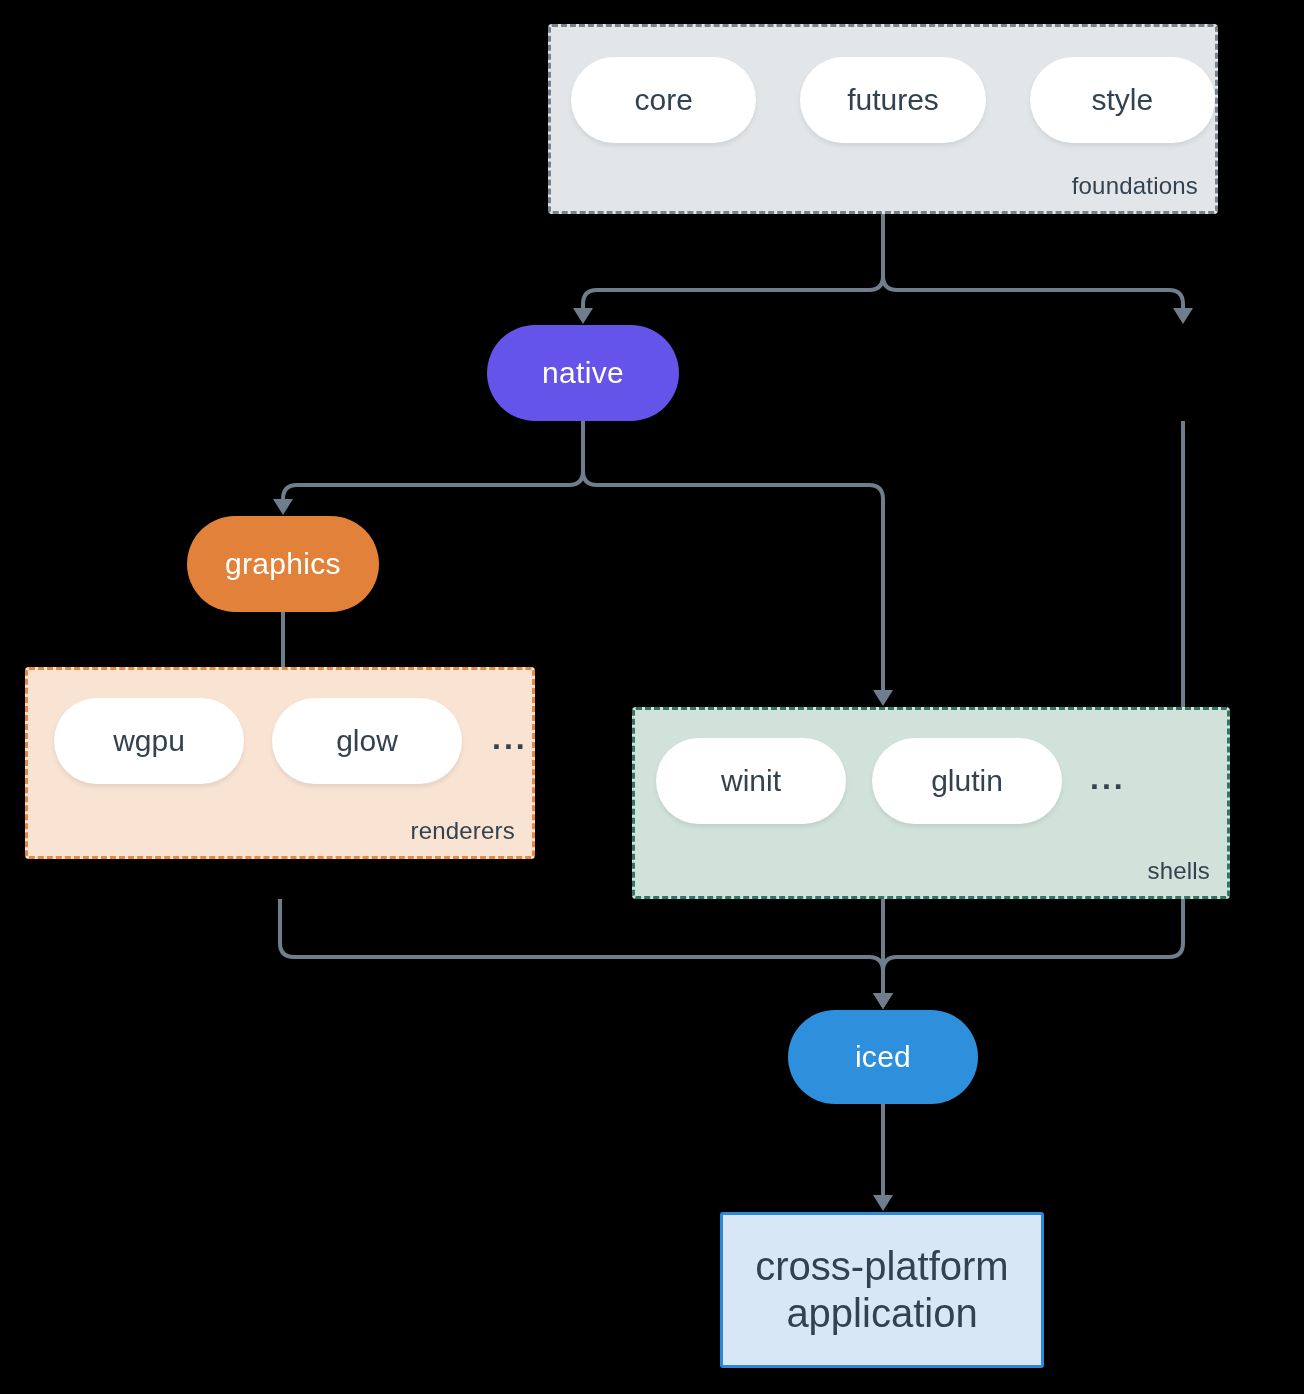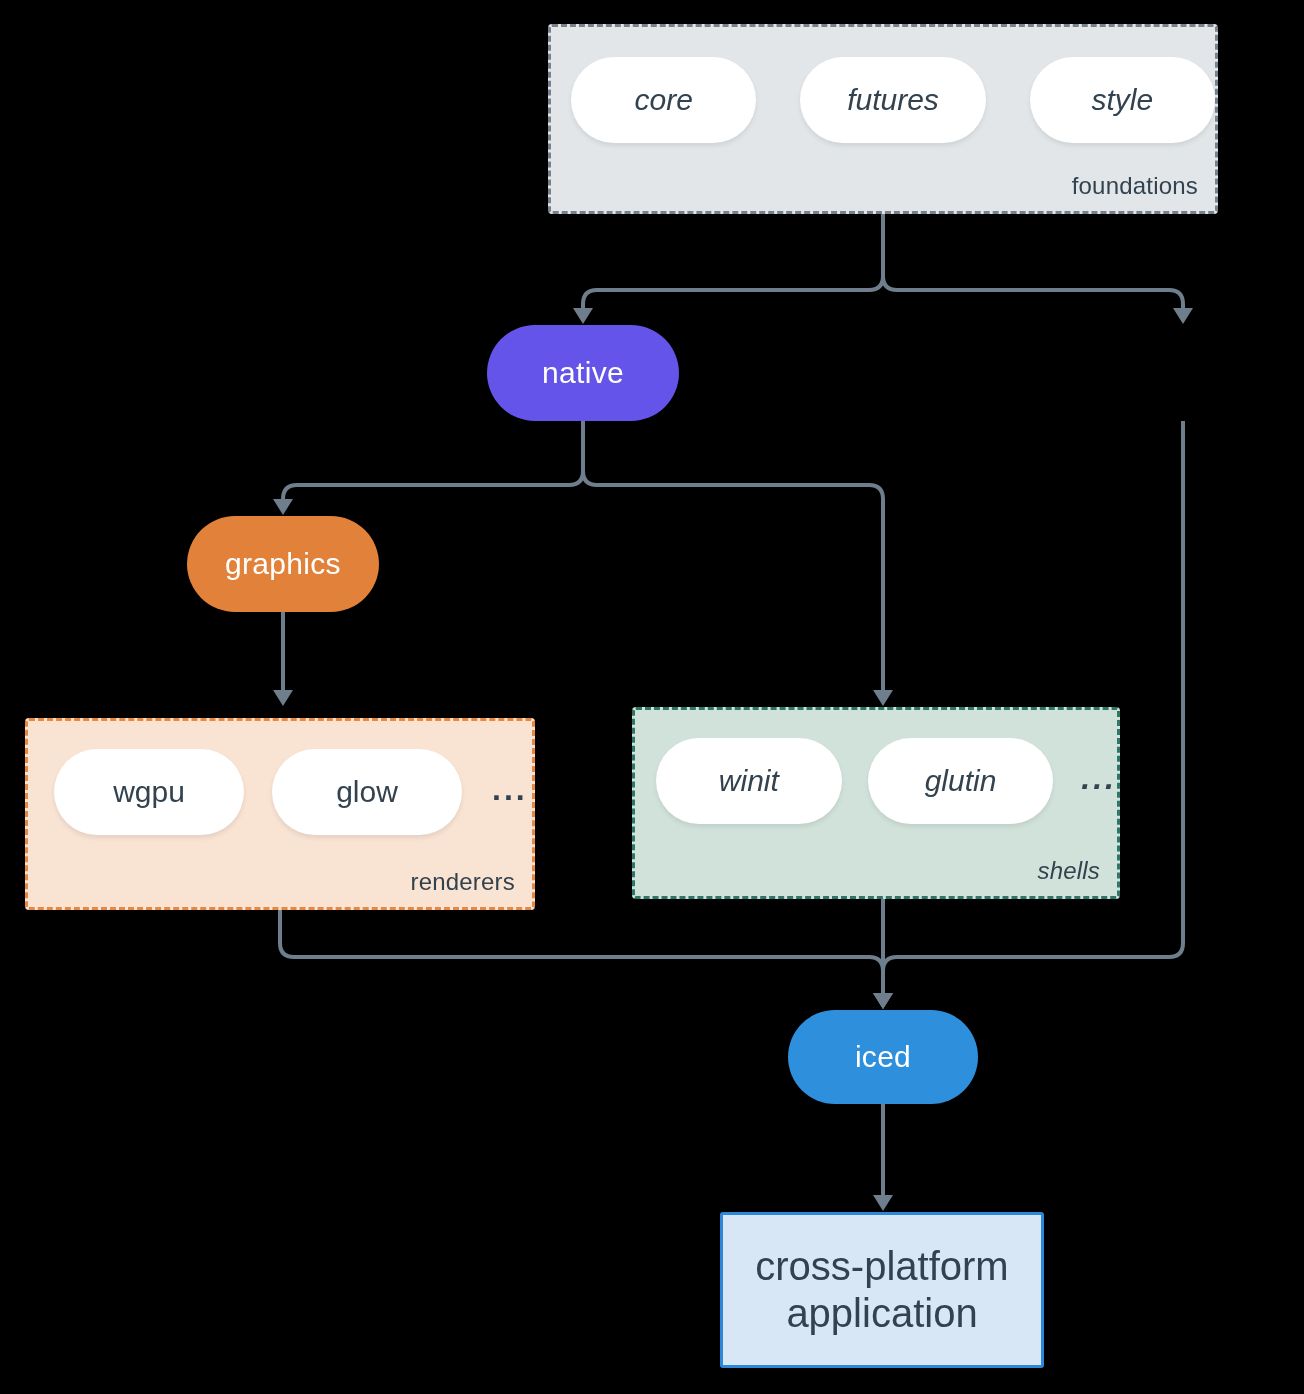--- a/index.html
+++ b/index.html
@@ -60,32 +60,31 @@
     right: 17px;
     bottom: 11px;
     font-size: 24px;
     letter-spacing: 0.2px;
   }
   .box-foundations {
     left: 548px; top: 24px; width: 670px; height: 190px;
     background: var(--foundations-fill);
     border-color: var(--foundations-border);
   }
-  .box-foundations .pill-row { padding: 30px 0 0 20px; gap: 44px; font-style: italic; }
+  .box-foundations .pill-row { padding: 30px 0 0 20px; gap: 44px; }
   .box-renderers {
-    left: 25px; top: 718px; width: 510px; height: 192px;
+    left: 25px; top: 667px; width: 510px; height: 192px;
     background: var(--renderers-fill);
     border-color: var(--renderers-border);
   }
   .box-renderers .pill-row { padding: 28px 0 0 26px; gap: 28px; }
   .box-shells {
-    left: 632px; top: 707px; width: 488px; height: 192px;
+    left: 632px; top: 707px; width: 598px; height: 192px;
     background: var(--shells-fill);
     border-color: var(--shells-border);
-    font-style: italic;
   }
   .box-shells .pill-row { padding: 28px 0 0 21px; gap: 26px; }
 
   
   .pill {
     width: 190px;
     height: 86px;
     border-radius: 43px;
     background: var(--pill-fill);
     display: flex;

